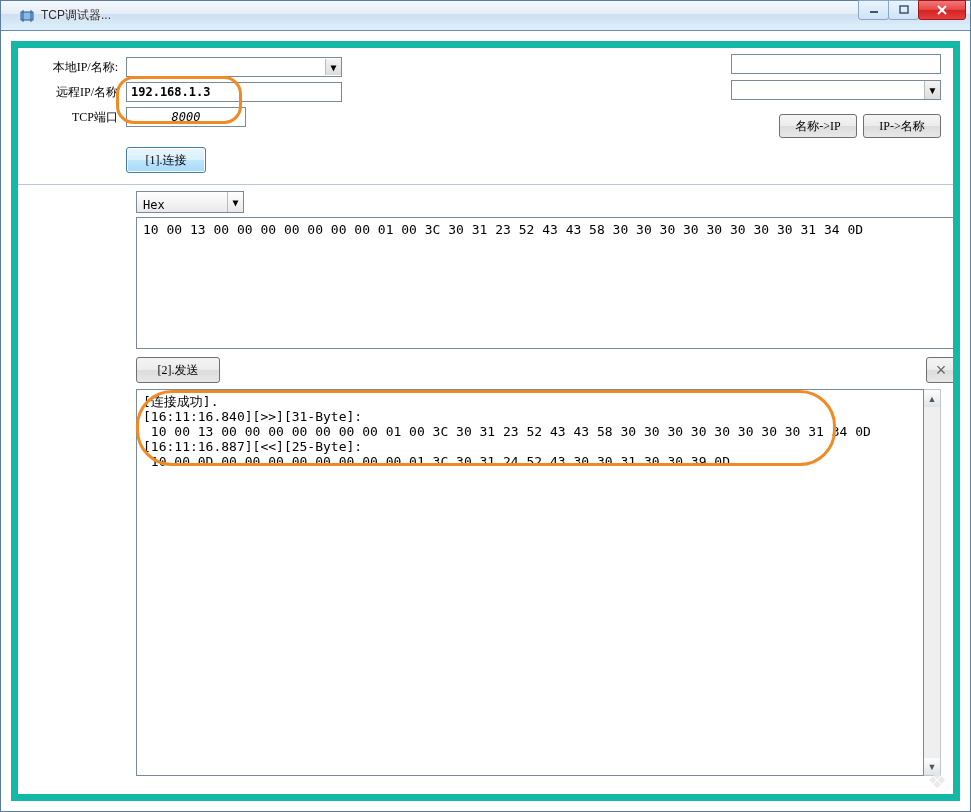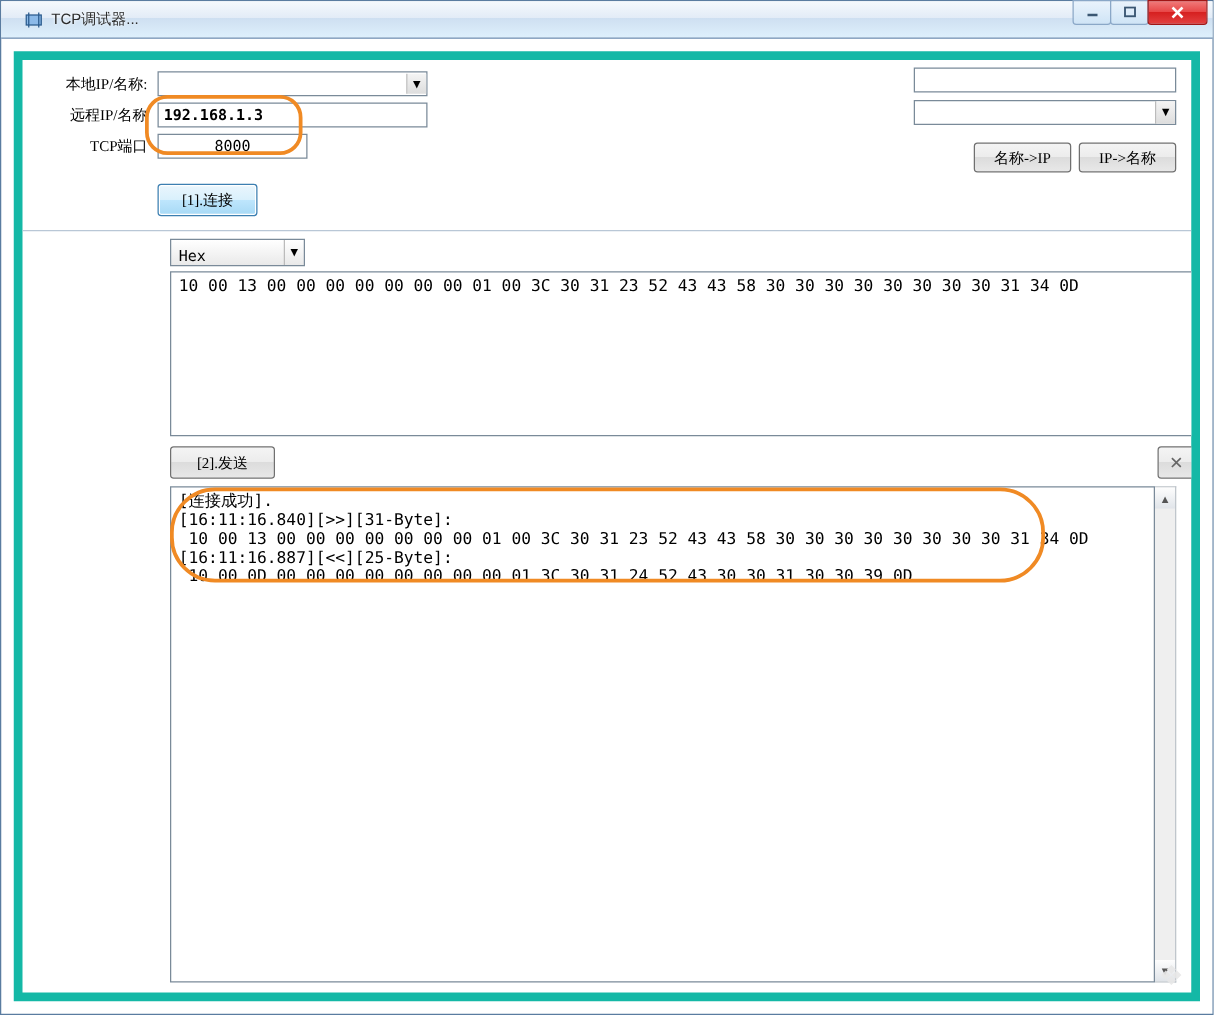--- a/index.html
+++ b/index.html
@@ -73,21 +73,21 @@
     height: 20px;
     border: 1px solid #7a8a99;
     background: #fff;
     font-size: 12px;
     padding: 1px 4px;
     font-family: "SimSun", monospace;
   }
   .combo { width: 216px; position: relative; background:#fff; display:flex; align-items:center; justify-content:space-between; padding-right:0; }
   .combo .tri { width:16px; text-align:center; color:#000; font-size:10px; border-left:1px solid #bbb; height:100%; display:flex; align-items:center; justify-content:center; background:linear-gradient(#f4f4f4,#ddd); }
   .text-input { width: 216px; font-weight: bold; }
-  .num-input { width: 120px; text-align: center; }
+  .num-input { width: 120px; text-align: center; font-style: italic; }
   .btn {
     min-width: 80px; height: 26px;
     border: 1px solid #707070;
     background: linear-gradient(to bottom,#f4f4f4 0%,#ececec 49%,#dcdcdc 50%,#e8e8e8 100%);
     border-radius: 3px;
     display:flex; align-items:center; justify-content:center;
     font-family: "SimSun", serif;
     color:#000;
     cursor: default;
     padding: 0 12px;
@@ -147,21 +147,21 @@
   .sq-btn {
     width: 30px; height:26px;
     border:1px solid #707070;
     background: linear-gradient(to bottom,#f4f4f4 0%,#ececec 49%,#dcdcdc 50%,#e8e8e8 100%);
     border-radius:3px;
     display:flex; align-items:center; justify-content:center;
     font-size:16px; color:#555;
   }
   .log-wrap {
     position: relative;
-    margin: 0 12px 8px 118px;
+    margin: 0 12px 18px 118px;
     flex: 1;
     display:flex;
   }
   .log-box {
     width: 820px; flex:1;
     border:1px solid #7a8a99; background:#fff;
     font-family: "SimSun", monospace;
     font-size: 13px;
     padding: 4px 6px;
     white-space: pre;

